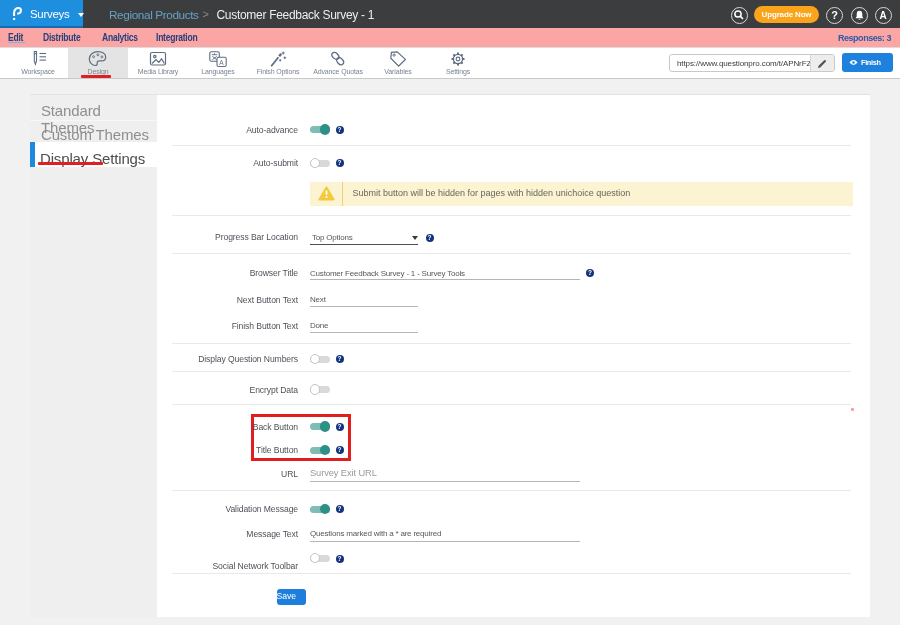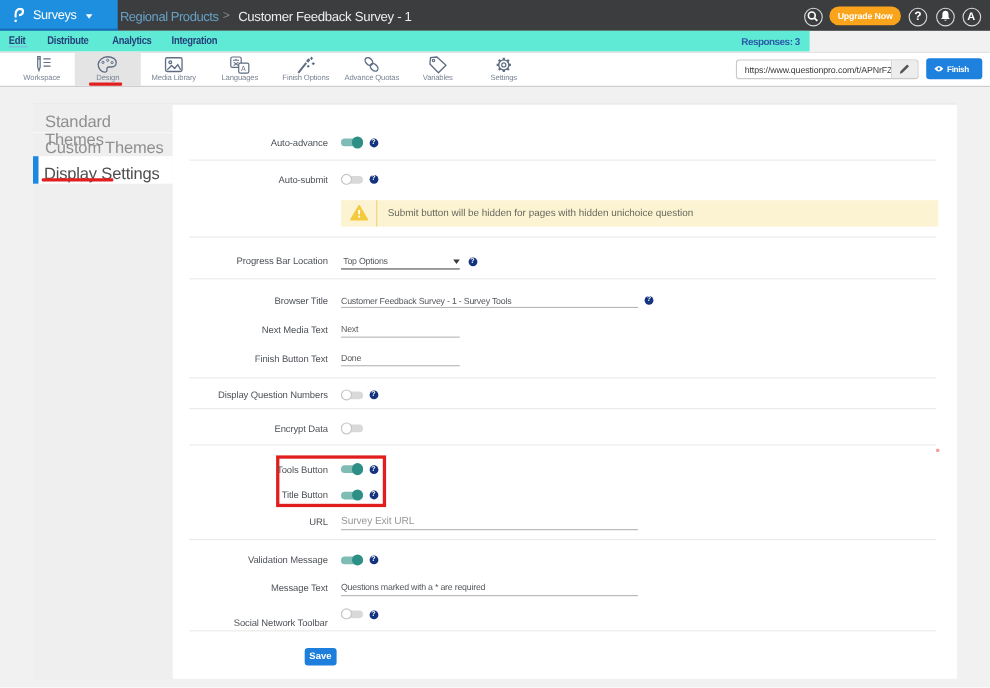--- a/index.html
+++ b/index.html
@@ -2,31 +2,31 @@
 <html><head>
 <meta charset="utf-8">
 <style>
 * { margin:0; padding:0; box-sizing:border-box; }
 html,body { width:900px; height:625px; }
 body { font-family:"Liberation Sans", sans-serif; background:#f1f1f1; position:relative; overflow:hidden; }
 .abs { position:absolute; }
 
 
 #topbar { position:absolute; left:0; top:0; width:900px; height:28px; background:#3c3d3f; }
-#logoarea { position:absolute; left:0; top:0; width:107px; height:28px; background:#1e8fdf; border-bottom:2px solid #166cb4; }
+#logoarea { position:absolute; left:0; top:0; width:83px; height:28px; background:#1e8fdf; border-bottom:2px solid #166cb4; }
 #surveys { position:absolute; left:30px; top:8px; color:#fff; font-size:11.5px; letter-spacing:-0.3px; }
 #caret { position:absolute; left:77.5px; top:12.5px; width:0; height:0; border-left:3.8px solid transparent; border-right:3.8px solid transparent; border-top:4.5px solid #fff; }
 #bc1 { position:absolute; left:109px; top:8px; color:#66a1c5; font-size:11.8px; letter-spacing:-0.4px; }
 #bcsep { position:absolute; left:202.5px; top:8px; color:#8b8b8b; font-size:11px; }
 #bc2 { position:absolute; left:216.5px; top:8px; color:#ededef; font-size:12px; letter-spacing:-0.3px; }
 .circ { position:absolute; top:6.5px; width:17px; height:17px; border:1.4px solid #d8d8d8; border-radius:50%; color:#fff; text-align:center; }
 #upgrade { position:absolute; left:754px; top:5.5px; width:65px; height:17.5px; background:#f9a41b; border-radius:9px; color:#fff; font-size:8px; font-weight:bold; text-align:center; line-height:17.5px; letter-spacing:-0.15px; }
 
 
-#menurow { position:absolute; left:0; top:28px; width:736px; height:19px; background:#5eead4; }
+#menurow { position:absolute; left:0; top:28px; width:900px; height:19px; background:#fca5a5; }
 .mitem { position:absolute; top:4px; font-size:10.2px; font-weight:bold; color:#26407c; letter-spacing:-0.3px; transform:scaleX(0.84); transform-origin:left center; }
 #editul { position:absolute; left:8px; top:13.5px; width:17px; height:1.5px; background:#7fb3df; }
 #responses { position:absolute; right:9px; top:5px; font-size:9px; font-weight:bold; color:#2b5ca8; letter-spacing:-0.45px; }
 
 
 #toolbar { position:absolute; left:0; top:47px; width:900px; height:32px; background:#fff; border-top:1px solid #dcdcdc; border-bottom:1px solid #c9c9c9; }
 .tab { position:absolute; top:0; width:60px; height:30px; }
 .tab .ticon { position:absolute; left:50%; top:2px; transform:translateX(-50%); }
 .tab .tlabel { position:absolute; top:19.5px; width:100%; text-align:center; font-size:7px; color:#7a8494; letter-spacing:-0.15px; }
 #tab-design { background:#e4e4e4; }
@@ -265,42 +265,42 @@
   <div class="input" style="top:230.5px;left:312px">Top Options</div>
   <div class="abs" style="left:412px;top:236px;width:0;height:0;border-left:3.2px solid transparent;border-right:3.2px solid transparent;border-top:4px solid #3a3a3a"></div>
   <div class="uline" style="top:243.5px;width:108px;background:#4f4f4f"></div>
   <div class="q" style="left:425.5px;top:234px">?</div>
 
   <div class="lbl" style="top:265.5px">Browser Title</div>
   <div class="input" style="top:266.5px">Customer Feedback Survey - 1 - Survey Tools</div>
   <div class="uline" style="top:279px;width:270px"></div>
   <div class="q" style="left:586px;top:269px">?</div>
 
-  <div class="lbl" style="top:292.5px">Next Media Text</div>
+  <div class="lbl" style="top:292.5px">Next Button Text</div>
   <div class="input" style="top:293px">Next</div>
   <div class="uline" style="top:306px;width:108px"></div>
 
   <div class="lbl" style="top:318.5px">Finish Button Text</div>
   <div class="input" style="top:319px">Done</div>
   <div class="uline" style="top:332px;width:108px"></div>
 
   <div class="lbl" style="top:352px">Display Question Numbers</div>
   <div class="tg off" style="top:355.5px">
       <div class="knob"></div>
     </div>
   <div class="q" style="left:335.5px;top:355px">?</div>
 
   <div class="lbl" style="top:382.5px">Encrypt Data</div>
   <div class="tg off" style="top:386px">
       <div class="knob"></div>
     </div>
 
   <div class="abs" style="left:251px;top:414px;width:99.5px;height:47px;border:3px solid #e01e1e"></div>
 
-  <div class="lbl" style="top:419.5px">Tools Button</div>
+  <div class="lbl" style="top:419.5px">Back Button</div>
   <div class="tg on" style="top:423px">
       <div class="knob"></div>
     </div>
   <div class="q" style="left:335.5px;top:422.5px">?</div>
 
   <div class="lbl" style="top:443px">Title Button</div>
   <div class="tg on" style="top:446.5px">
       <div class="knob"></div>
     </div>
   <div class="q" style="left:335.5px;top:446px">?</div>
@@ -320,14 +320,14 @@
   <div class="uline" style="top:540.5px;width:270px"></div>
 
   <div class="lbl" style="top:559px">Social Network Toolbar</div>
   <div class="tg off" style="top:554.5px">
       <div class="knob"></div>
     </div>
   <div class="q" style="left:335.5px;top:554.5px">?</div>
 
   <div class="abs" style="left:850.8px;top:408.3px;width:3px;height:2.4px;background:#fa9a9a;border-radius:1px"></div>
 
-  <div class="abs" style="left:276.5px;top:589px;width:29.5px;height:15.5px;background:#1d7edb;border-radius:3px;color:#fff;font-size:8.6px;font-weight:bold;text-align:center;line-height:15.5px">Save</div>
+  <div class="abs" style="left:276.5px;top:589px;width:29.5px;height:15.5px;background:#1d7edb;border-radius:3px;color:#fff;font-size:8.6px;font-weight:normal;line-height:15.5px">Save</div>
 </div>
 
 </body></html>

